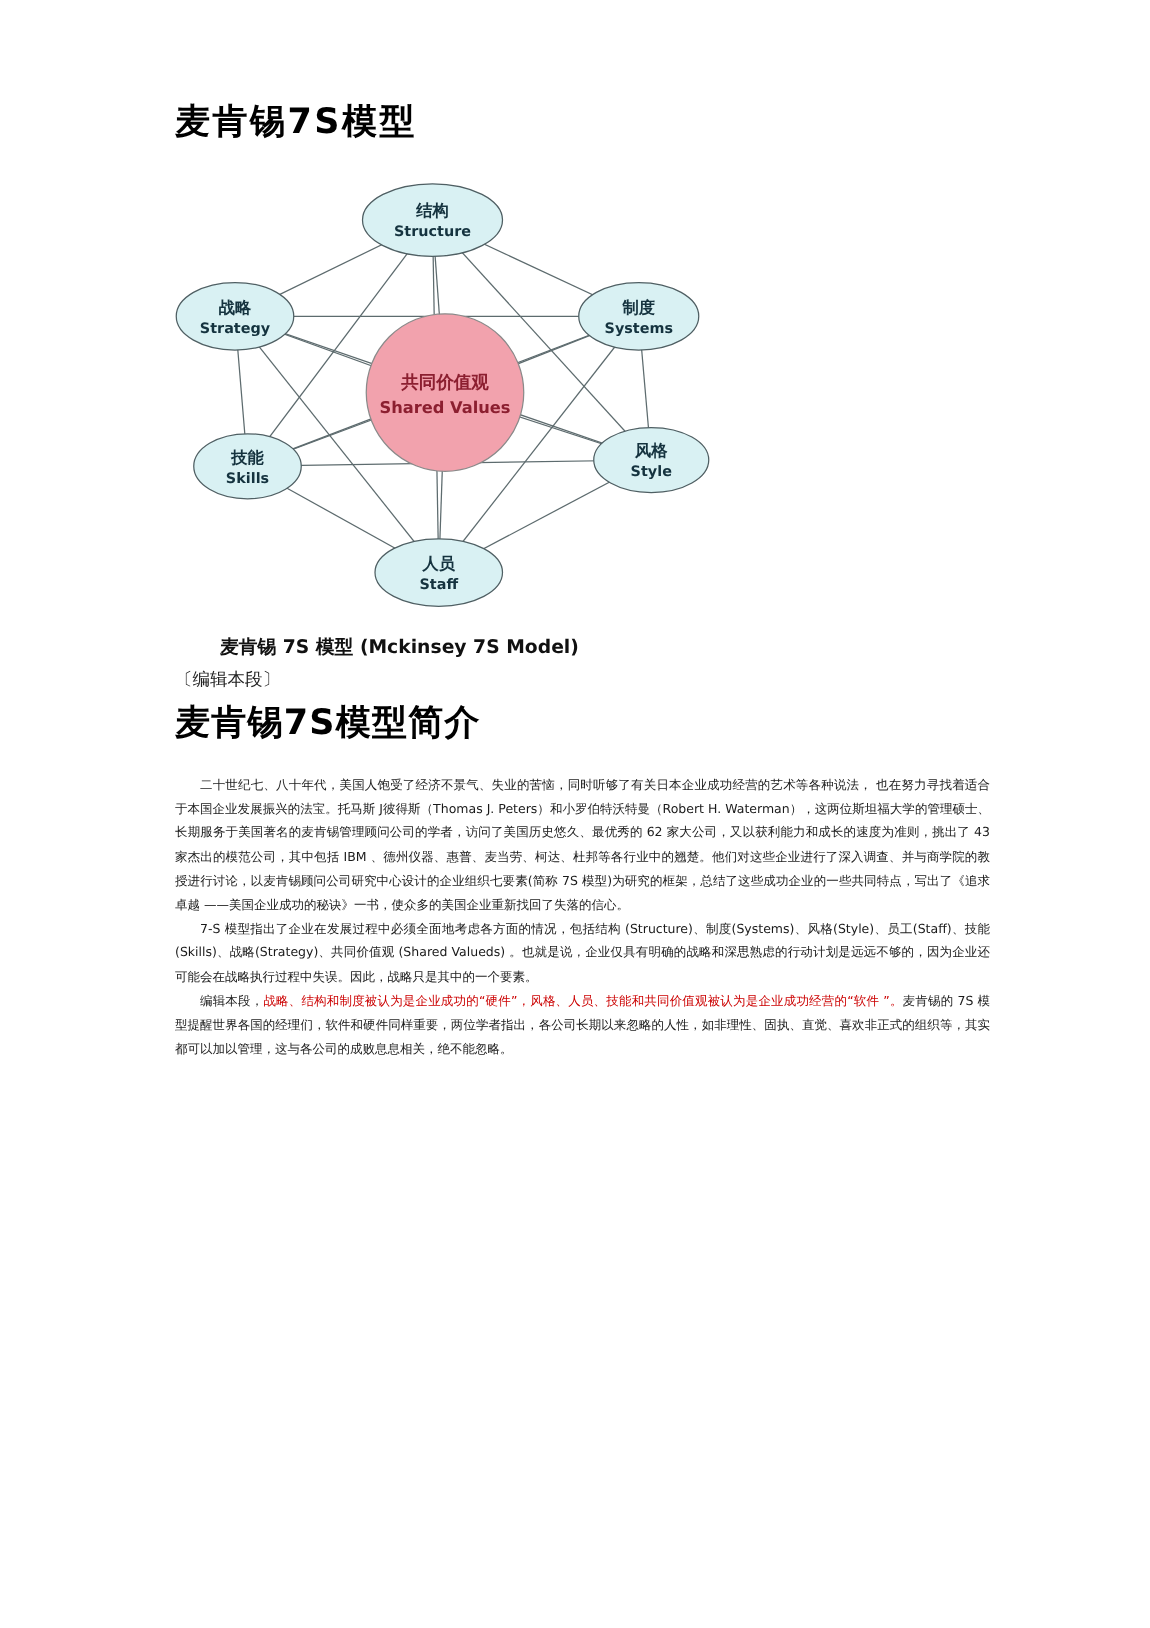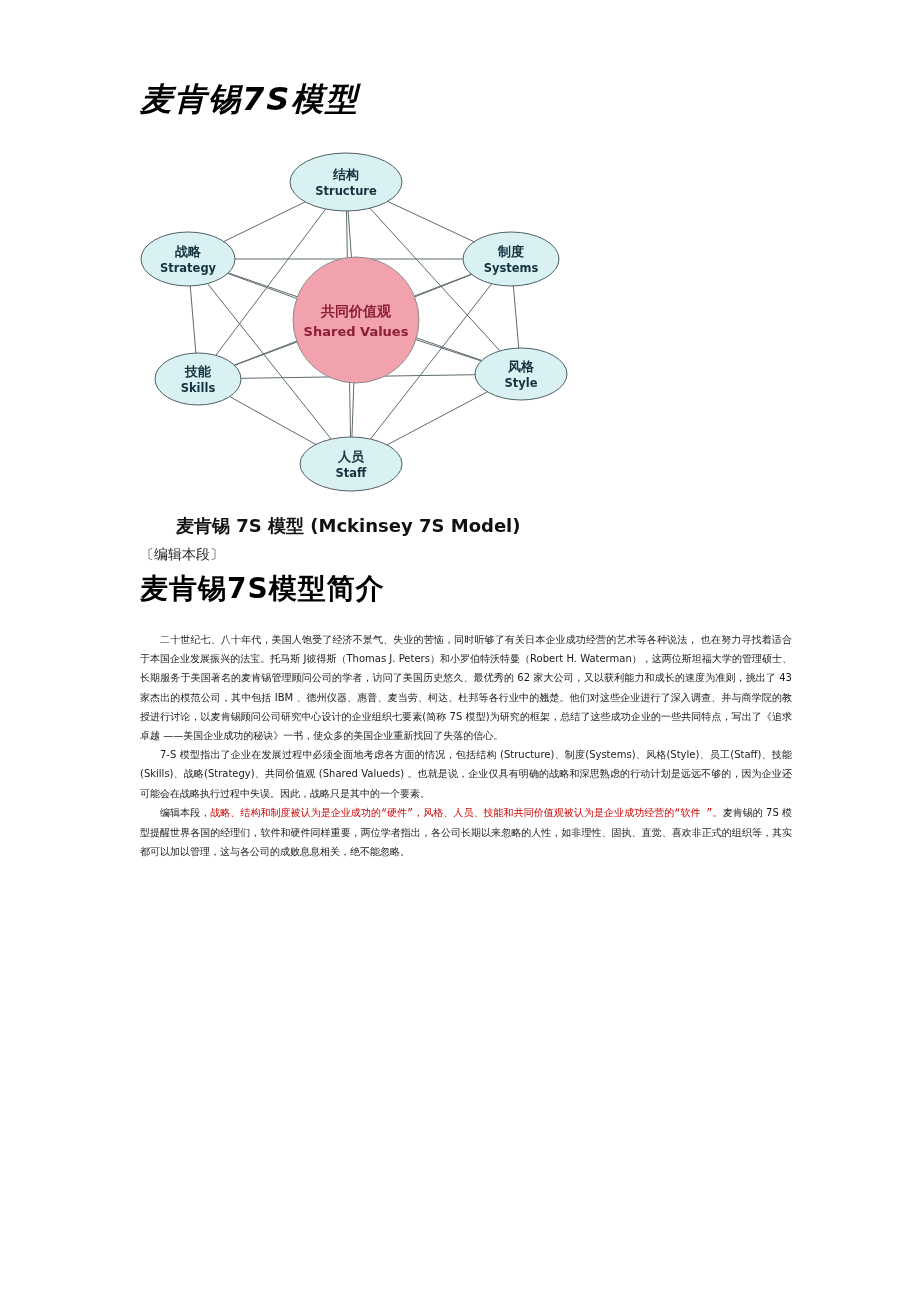--- a/index.html
+++ b/index.html
@@ -7,42 +7,41 @@
   body {
     width: 920px;
     height: 1302px;
     overflow: hidden;
     font-family: "DejaVu Sans", "Liberation Sans", sans-serif;
     color: #1a1a1a;
   }
   .page { padding: 78px 128px 40px 140px; }
 
   h1.doc-title {
-    font-size: 32px;
+    font-size: 28px;
     font-weight: bold;
     color: #000;
     letter-spacing: 2px;
     margin-bottom: 26px;
-    font-style: italic;
   }
 
   .diagram-wrap { margin: 4px 0 2px 0; width: 462px; text-decoration: underline; }
   svg { display: block; }
 
   .conn { stroke: var(--line-color, #5d6b6e); stroke-width: 1; }
   .node-ellipse { fill: var(--node-fill, #d9f1f3); stroke: var(--node-stroke, #4f5f63); stroke-width: 1; }
   .center-circle { fill: var(--center-fill, #f2a2ad); stroke: var(--center-stroke, #8a8a8a); stroke-width: 1; }
   .node-cn { font-size: 13px; font-weight: bold; fill: var(--node-label-color, #15333f); text-anchor: middle; }
   .node-en { font-size: 11.5px; font-weight: bold; fill: var(--node-label-color, #15333f); text-anchor: middle; }
   .center-cn { font-size: 14px; font-weight: bold; fill: var(--center-label-color, #8c1f30); text-anchor: middle; }
   .center-en { font-size: 13px; font-weight: bold; fill: var(--center-label-color, #8c1f30); text-anchor: middle; }
 
   .caption {
     font-weight: bold;
-    font-size: 18px;
+    font-size: 15px;
     color: #111;
     margin: 10px 0 8px 36px;
   }
   .edit-section {
     font-size: 14px;
     color: #222;
     margin: 2px 0 6px 0;
     cursor: pointer;
     font-family: Liberation Serif, serif;
   }
@@ -53,21 +52,21 @@
     letter-spacing: 1px;
     margin: 6px 0 22px 0;
   }
   p.para {
     font-size: 10px;
     line-height: 1.92;
     text-align: justify;
     text-indent: 2em;
     color: #1a1a1a;
   }
-  .red-text { color: var(--accent-red, #cc0000); font-family: Liberation Mono, monospace; }
+  .red-text { color: var(--accent-red, #cc0000); }
 </style>
 </head>
 <body>
 
 <div class="page">
 
   <h1 class="doc-title">麦肯锡7S模型</h1>
 
   <div class="diagram-wrap">
     <svg width="462" height="356" viewBox="0 0 462 356" xmlns="http://www.w3.org/2000/svg">

